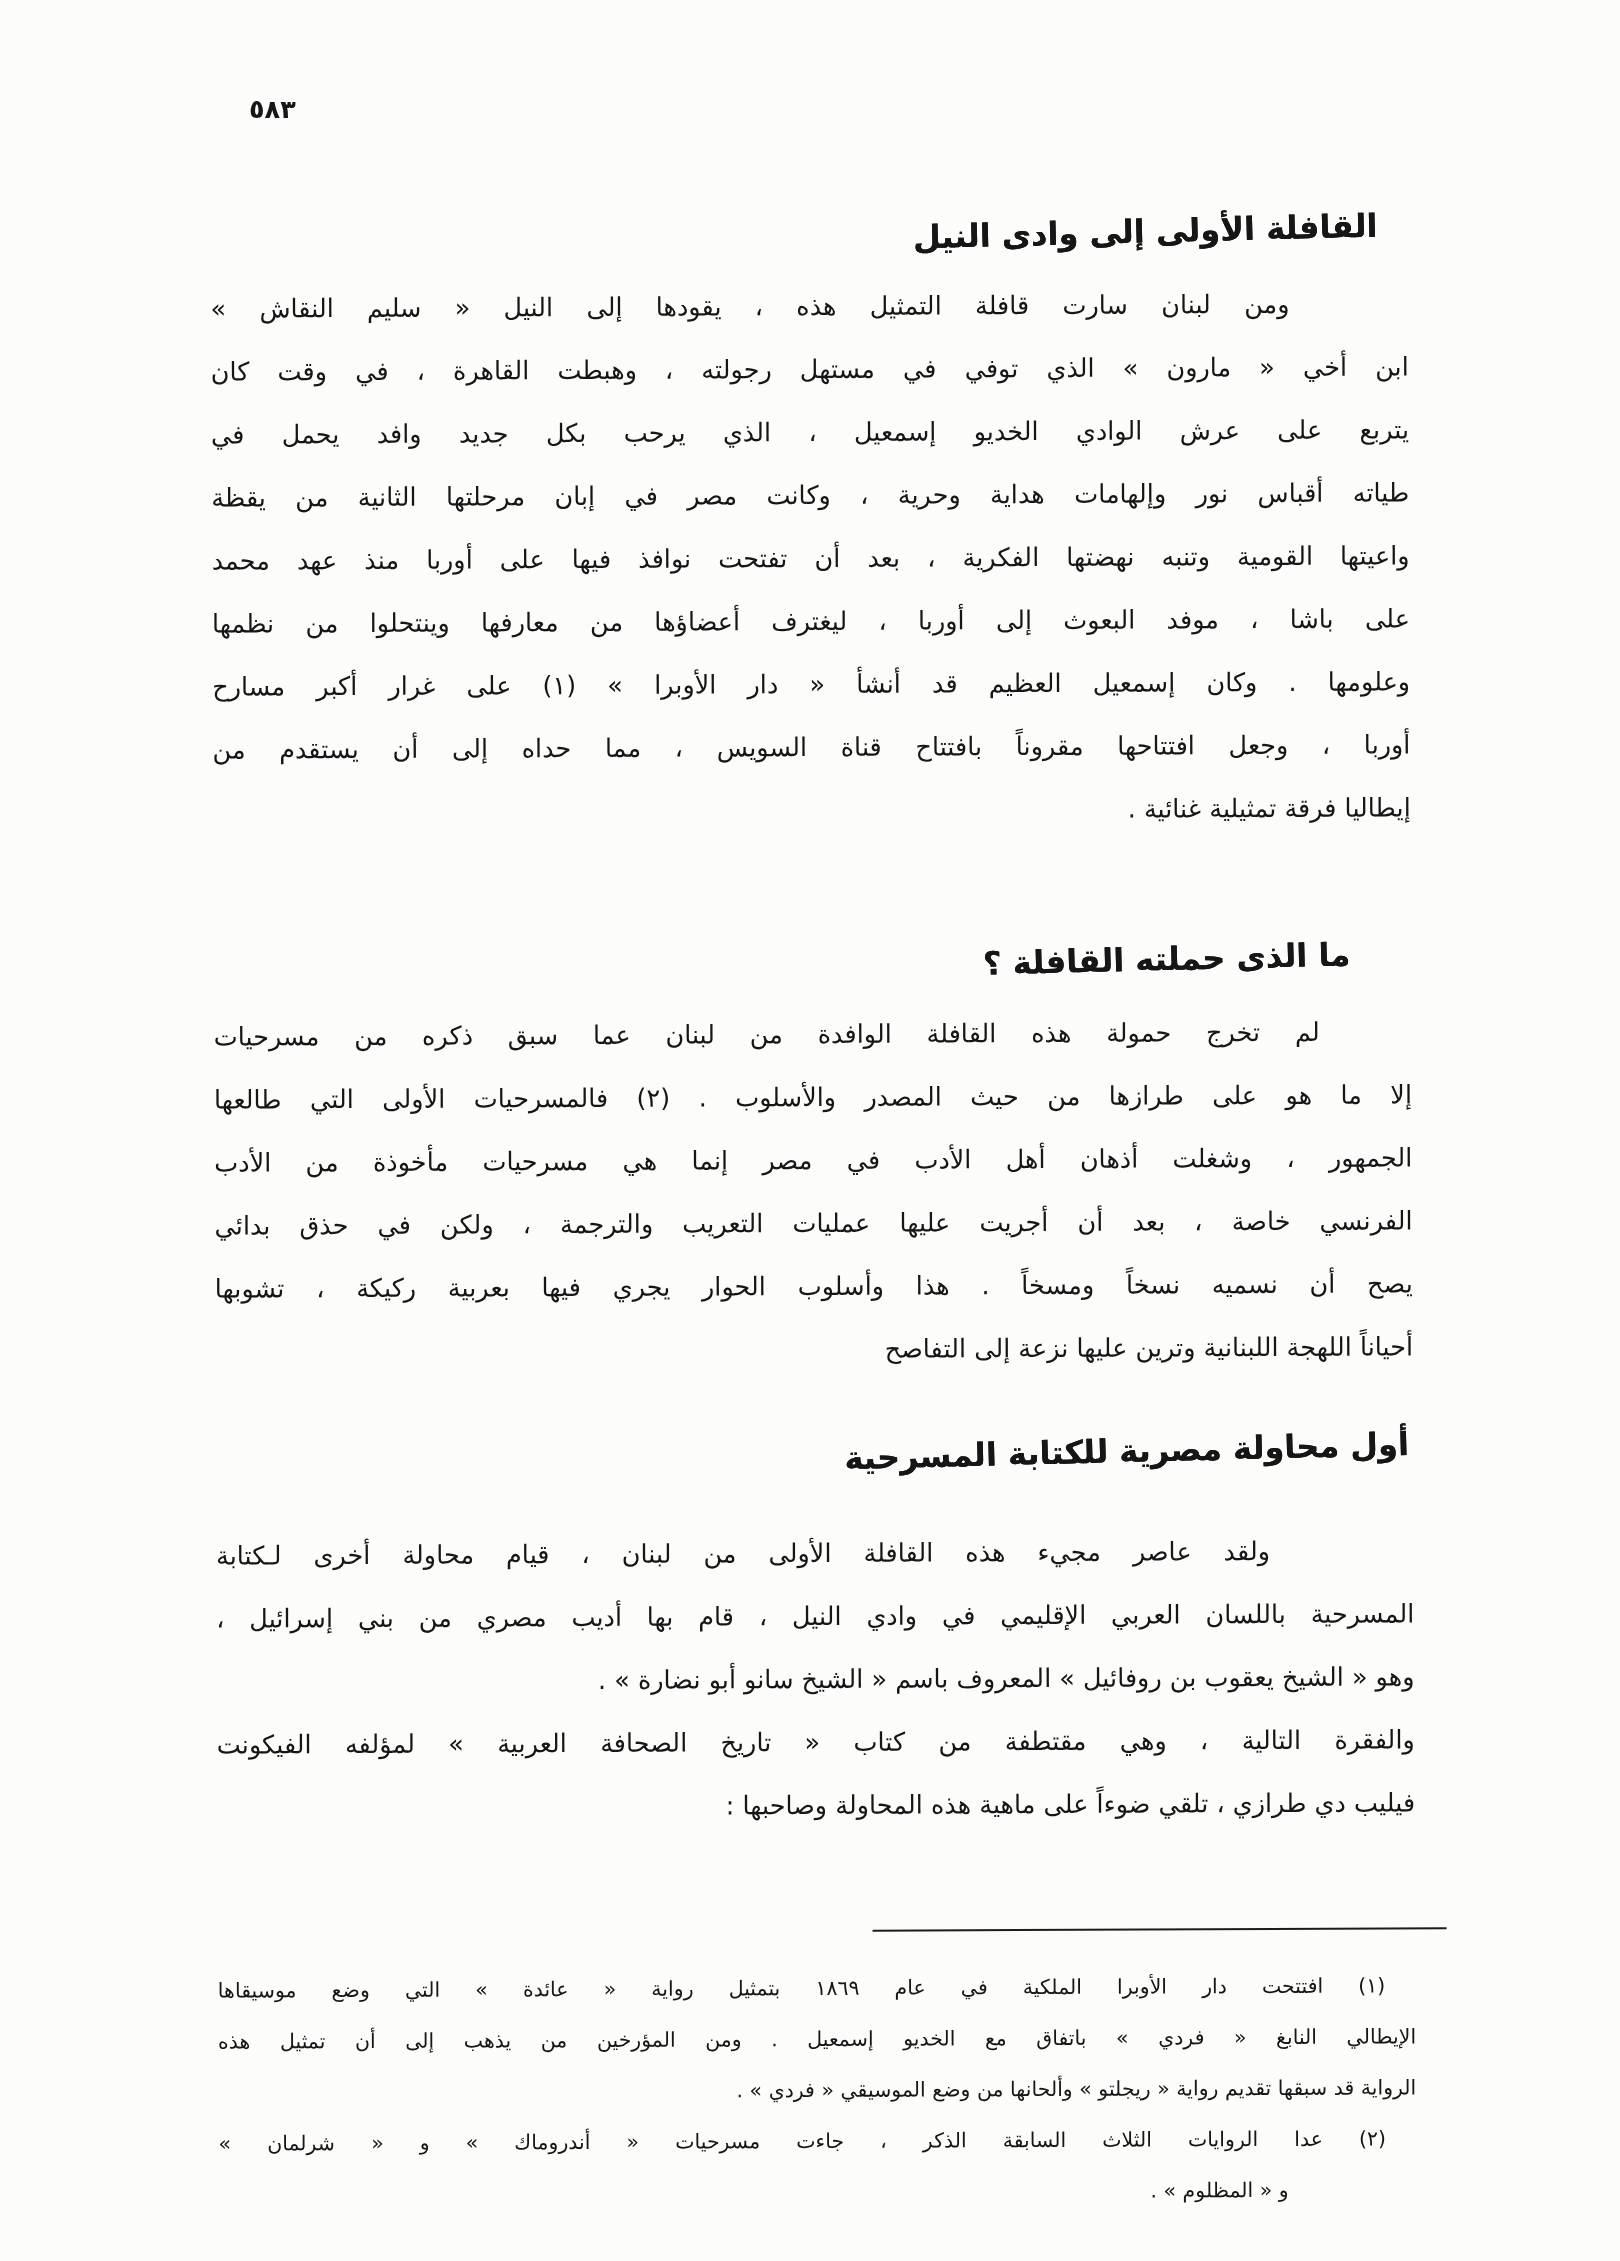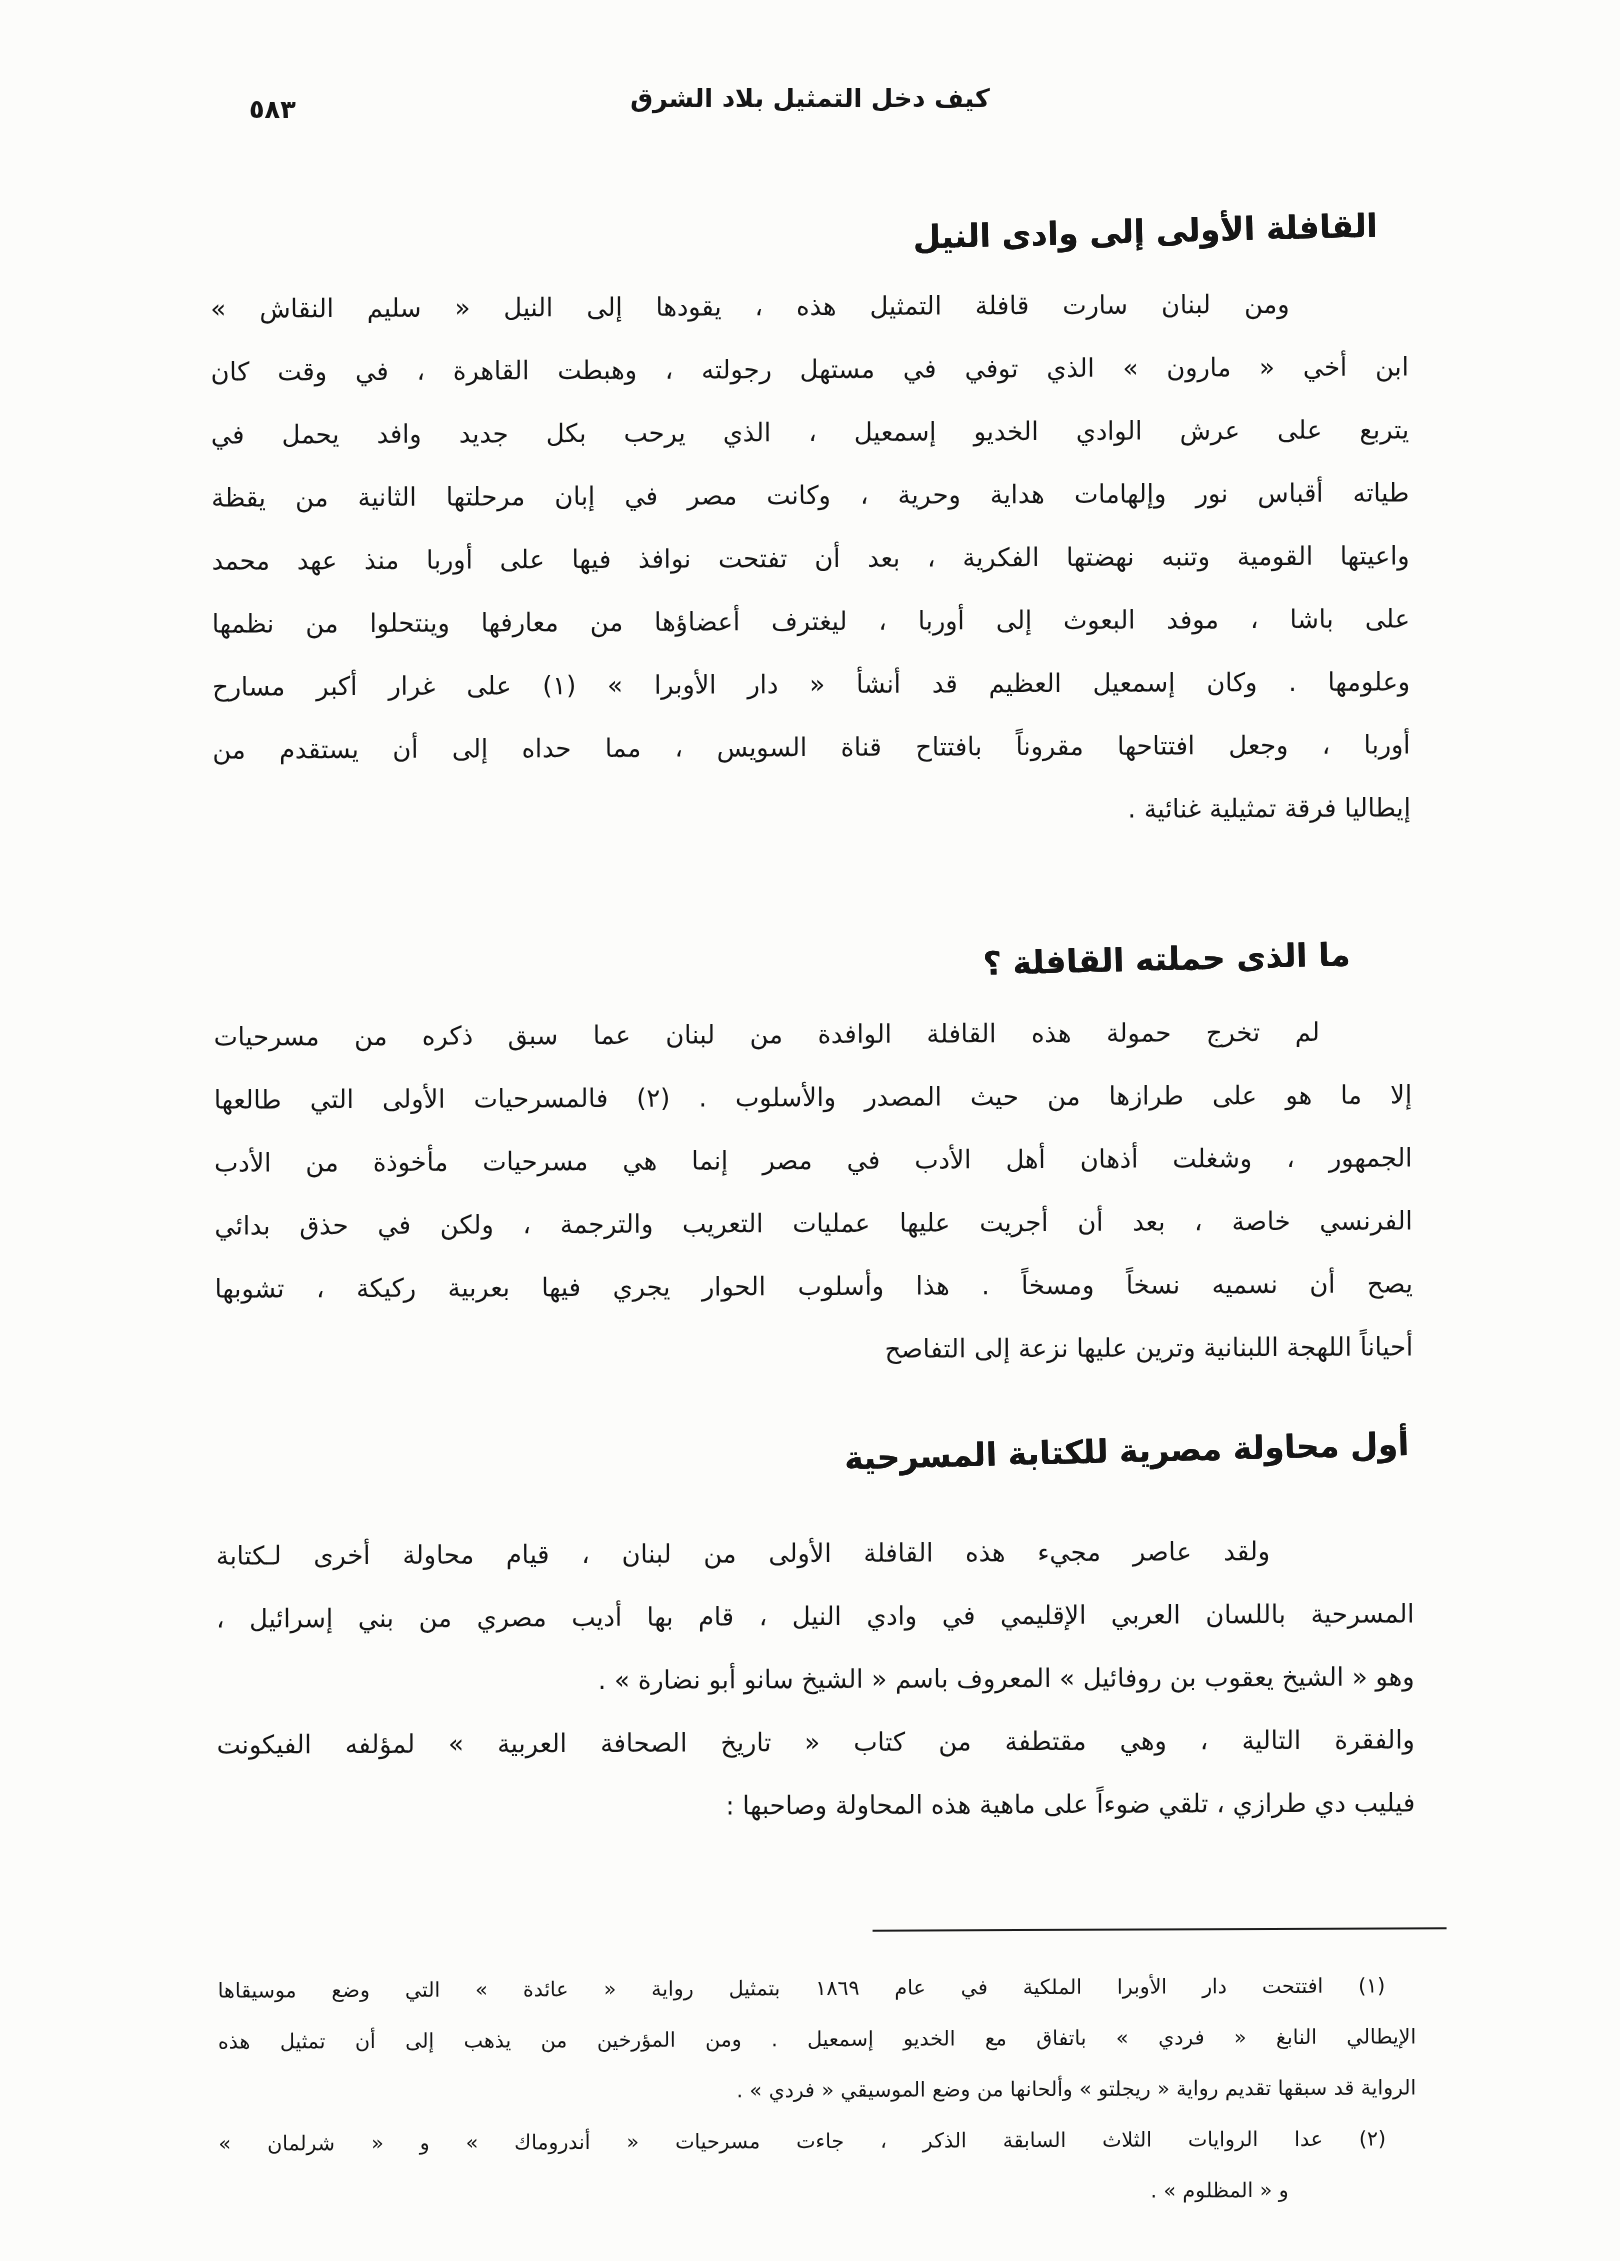--- a/index.html
+++ b/index.html
@@ -67,21 +67,20 @@
   .findent{padding-right:30.5px;}
   .findent-deep{padding-right:128px;}
 </style>
 </head>
 <body>
 
 <div class="page">
 
   <div class="header">
     <div class="page-number">٥٨٣</div>
-    <div class="running-title">كيف دخل التمثيل بلاد الشرق</div>
   </div>
 
   <div class="content">
 
     <div class="sec-heading h1x">القافلة الأولى إلى وادى النيل</div>
     <div class="bline indent1">ومن لبنان سارت قافلة التمثيل هذه ، يقودها إلى النيل « سليم النقاش »</div>
     <div class="bline">ابن أخي « مارون » الذي توفي في مستهل رجولته ، وهبطت القاهرة ، في وقت كان</div>
     <div class="bline">يتربع على عرش الوادي الخديو إسمعيل ، الذي يرحب بكل جديد وافد يحمل في</div>
     <div class="bline">طياته أقباس نور وإلهامات هداية وحرية ، وكانت مصر في إبان مرحلتها الثانية من يقظة</div>
     <div class="bline">واعيتها القومية وتنبه نهضتها الفكرية ، بعد أن تفتحت نوافذ فيها على أوربا منذ عهد محمد</div>

